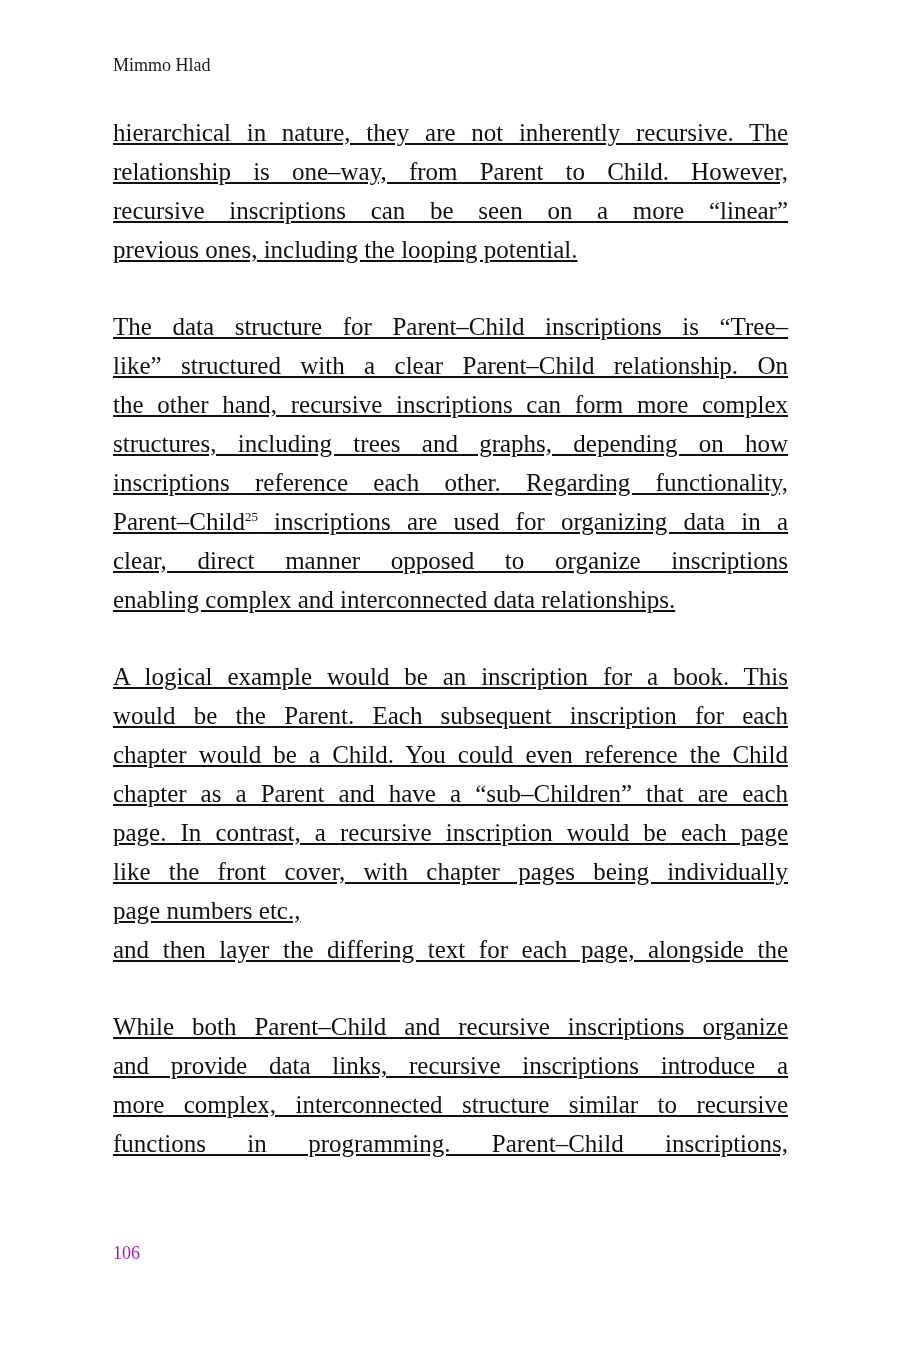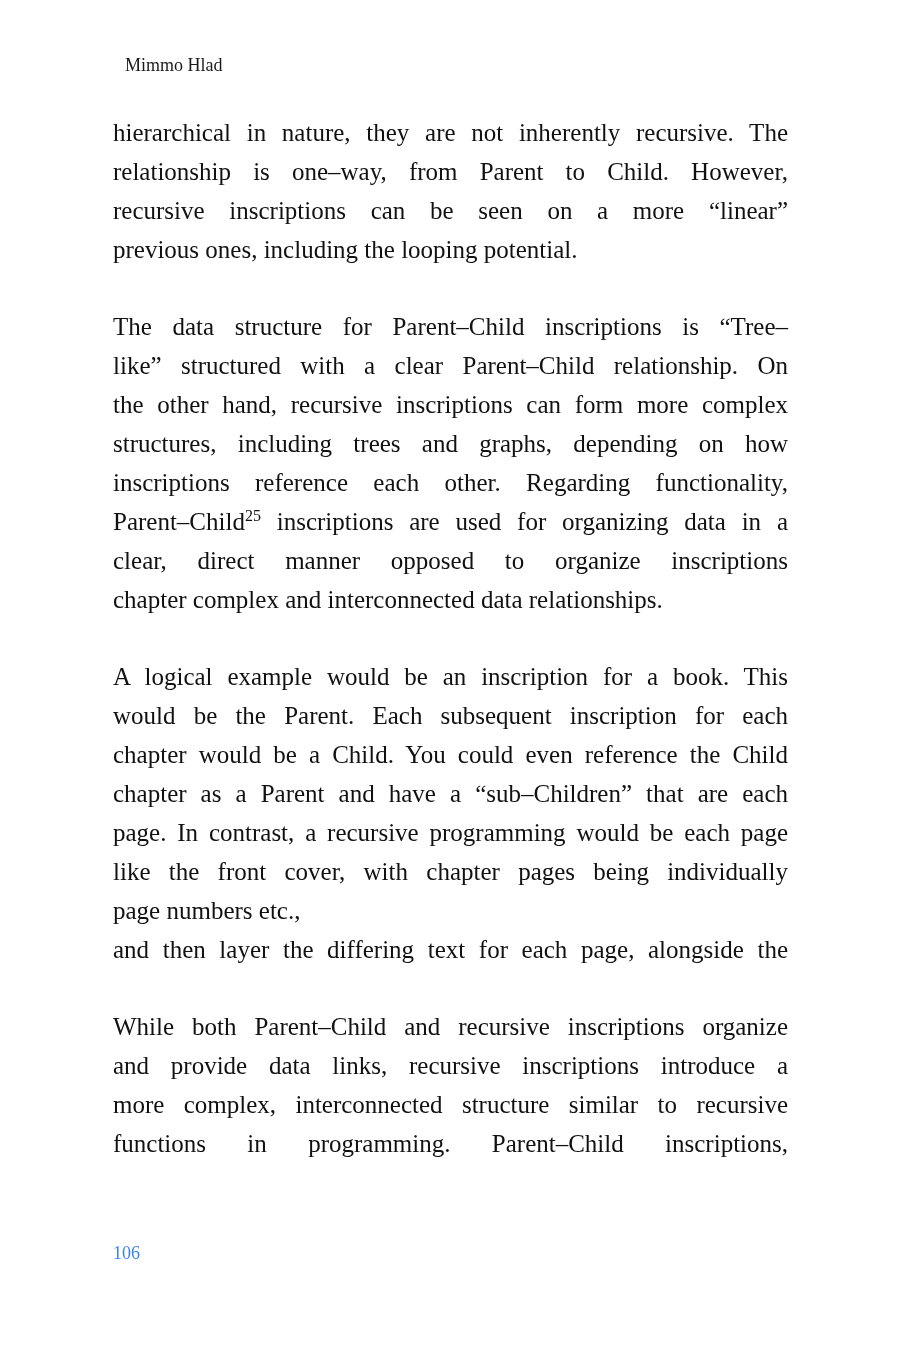--- a/index.html
+++ b/index.html
@@ -1,37 +1,37 @@
 <!DOCTYPE html>
 <html><head>
 <meta charset="utf-8">
 <style>
   html, body { margin: 0; padding: 0; background: #ffffff; }
   body { width: 900px; height: 1350px; position: relative; overflow: hidden; }
   .page { position: absolute; left: 0; top: 0; width: 900px; height: 1350px; background: #fff; color: #1a1a1a; }
   .running-head {
     position: absolute; left: 113px; top: 55px;
-    font-family: "Liberation Serif", serif; font-size: 18px; color: #1a1a1a; margin-left: 12px;
+    font-family: "Liberation Serif", serif; font-size: 18px; color: #1a1a1a;
   }
   .body-text {
     position: absolute; left: 113px; top: 114px; width: 675px;
     font-family: "Liberation Serif", serif; font-size: 25px; line-height: 38.9px;
     color: #111;
   }
-  .para { margin: 0 0 38.9px 0; }
+  .para { margin: 0 0 38.9px 0; text-decoration: underline; }
   .line {
     display: block; text-align: justify; text-align-last: justify;
     white-space: nowrap; height: 38.9px;
   }
   .line.last { text-align-last: left; }
   .line.last-justified { text-align-last: justify; }
-  sup.fn { font-size: 16px; vertical-align: 9px; line-height: 0; }
+  sup.fn { font-size: 13px; vertical-align: 9px; line-height: 0; }
   .folio {
     position: absolute; left: 113px; top: 1243px;
-    font-family: "Liberation Serif", serif; font-size: 18px; color: #3b82f6;
+    font-family: "Liberation Serif", serif; font-size: 18px; color: #a21caf;
   }
 </style>
 </head>
 <body>
 
 <div class="page">
   <div class="running-head">Mimmo Hlad</div>
   <div class="body-text" id="body-text">
       <div class="para">
         <span class="line">hierarchical in nature, they are not inherently recursive. The</span>
@@ -40,28 +40,28 @@
         <span class="line last">previous ones, including the looping potential.</span>
       </div>
       <div class="para">
         <span class="line">The data structure for Parent–Child inscriptions is “Tree–</span>
         <span class="line">like” structured with a clear Parent–Child relationship. On</span>
         <span class="line">the other hand, recursive inscriptions can form more complex</span>
         <span class="line">structures, including trees and graphs, depending on how</span>
         <span class="line">inscriptions reference each other. Regarding functionality,</span>
         <span class="line"><span>Parent–Child</span><sup class="fn">25</sup><span> inscriptions are used for organizing data in a</span></span>
         <span class="line">clear, direct manner opposed to organize inscriptions</span>
-        <span class="line last">chapter complex and interconnected data relationships.</span>
+        <span class="line last">enabling complex and interconnected data relationships.</span>
       </div>
       <div class="para">
         <span class="line">A logical example would be an inscription for a book. This</span>
         <span class="line">would be the Parent. Each subsequent inscription for each</span>
         <span class="line">chapter would be a Child. You could even reference the Child</span>
         <span class="line">chapter as a Parent and have a “sub–Children” that are each</span>
-        <span class="line">page. In contrast, a recursive programming would be each page</span>
+        <span class="line">page. In contrast, a recursive inscription would be each page</span>
         <span class="line">like the front cover, with chapter pages being individually</span>
         <span class="line last">page numbers etc.,</span>
         <span class="line">and then layer the differing text for each page, alongside the</span>
       </div>
       <div class="para">
         <span class="line">While both Parent–Child and recursive inscriptions organize</span>
         <span class="line">and provide data links, recursive inscriptions introduce a</span>
         <span class="line">more complex, interconnected structure similar to recursive</span>
         <span class="line last-justified">functions in programming. Parent–Child inscriptions,</span>
       </div>

